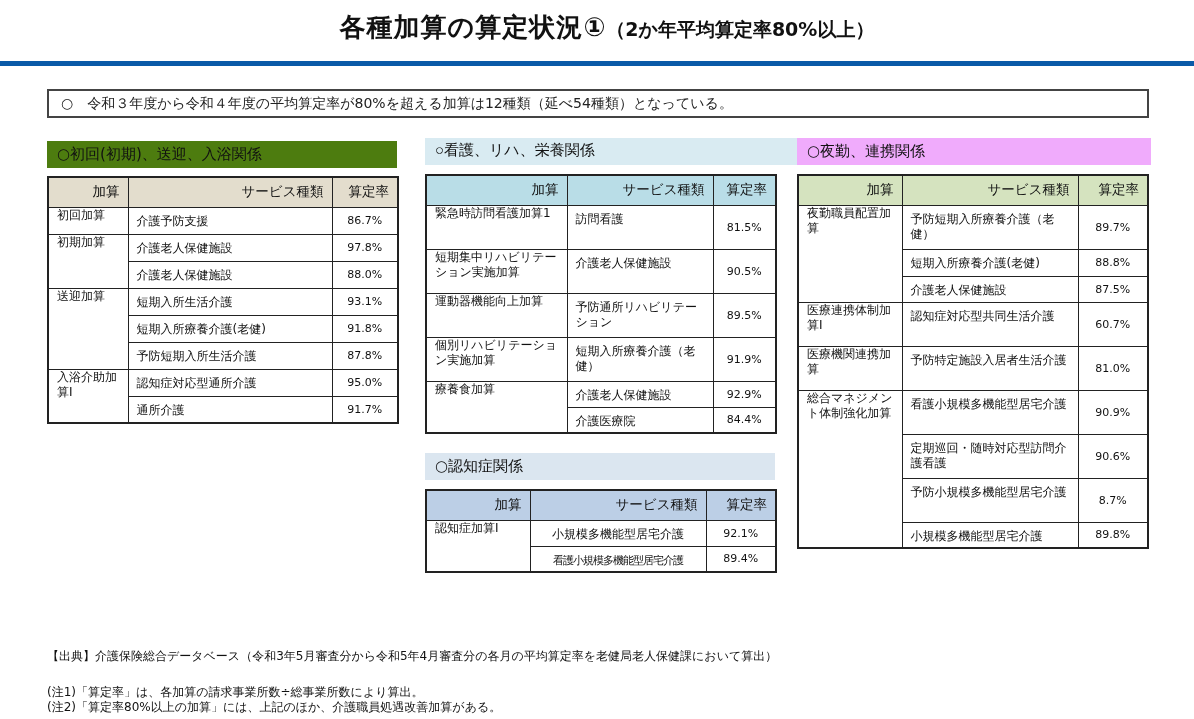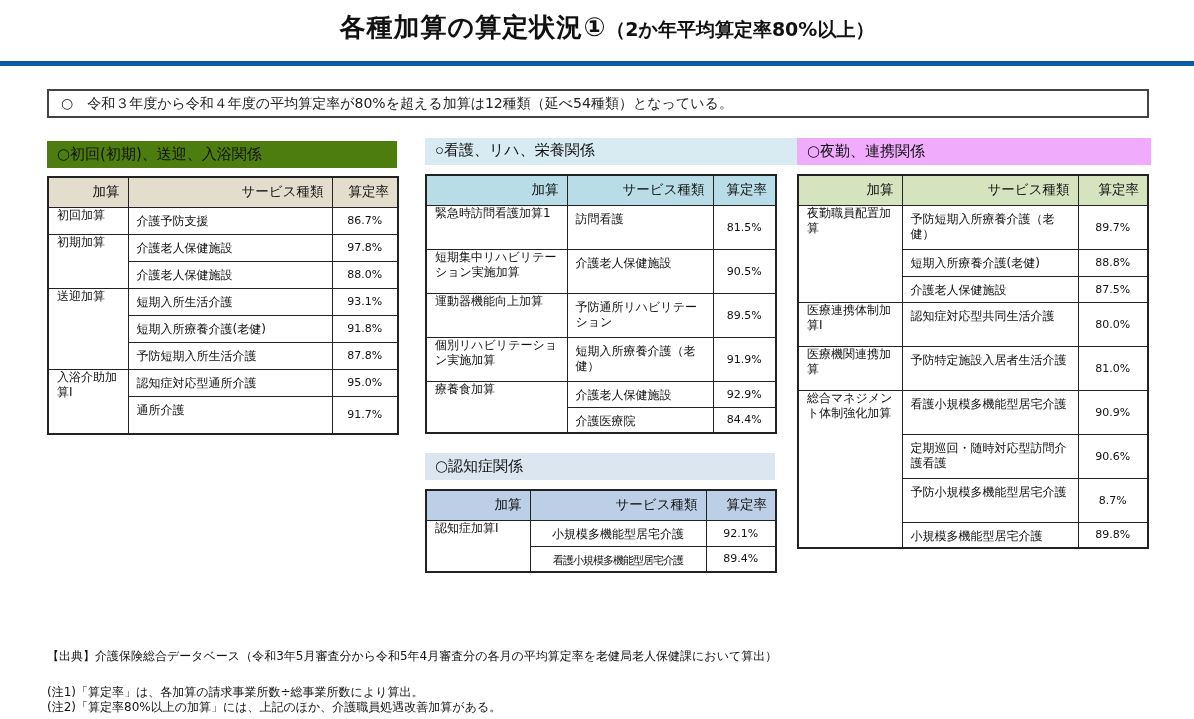--- a/index.html
+++ b/index.html
@@ -78,21 +78,21 @@
   </tr>
   <tr style="height:27px">
     <td class="svc">予防短期入所生活介護</td>
     <td class="rate">87.8%</td>
   </tr>
   <tr style="height:27px">
     <td class="kasan" rowspan="2">入浴介助加算Ⅰ</td>
     <td class="svc">認知症対応型通所介護</td>
     <td class="rate">95.0%</td>
   </tr>
-  <tr style="height:38px">
+  <tr style="height:27px">
     <td class="svc">通所介護</td>
     <td class="rate">91.7%</td>
   </tr>
 </tbody>
   </table>
 
 <div class="section-title s-blue" style="left:425px;top:138px;width:406px;font-family:Liberation Mono, monospace;">○看護、リハ、栄養関係</div>
 <table class="t" style="left:425px;top:174px;width:352px;">
   <colgroup>
       <col style="width:141px">
@@ -184,21 +184,21 @@
     <td class="svc">短期入所療養介護(老健)</td>
     <td class="rate">88.8%</td>
   </tr>
   <tr style="height:26px">
     <td class="svc">介護老人保健施設</td>
     <td class="rate">87.5%</td>
   </tr>
   <tr style="height:44px">
     <td class="kasan">医療連携体制加算Ⅰ</td>
     <td class="svc">認知症対応型共同生活介護</td>
-    <td class="rate">80.0%</td>
+    <td class="rate">60.7%</td>
   </tr>
   <tr style="height:44px">
     <td class="kasan">医療機関連携加算</td>
     <td class="svc">予防特定施設入居者生活介護</td>
     <td class="rate">81.0%</td>
   </tr>
   <tr style="height:44px">
     <td class="kasan" rowspan="4">総合マネジメント体制強化加算</td>
     <td class="svc">看護小規模多機能型居宅介護</td>
     <td class="rate">90.9%</td>

